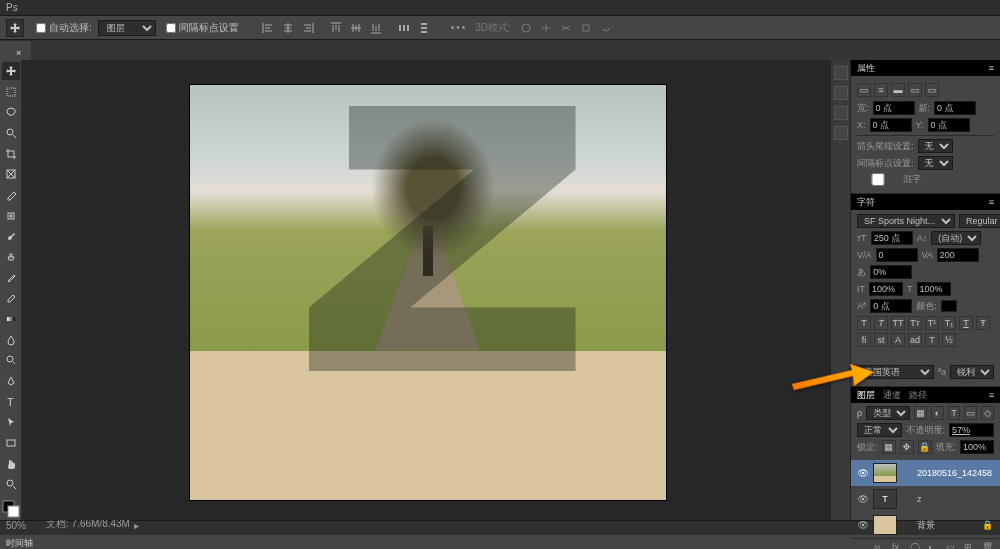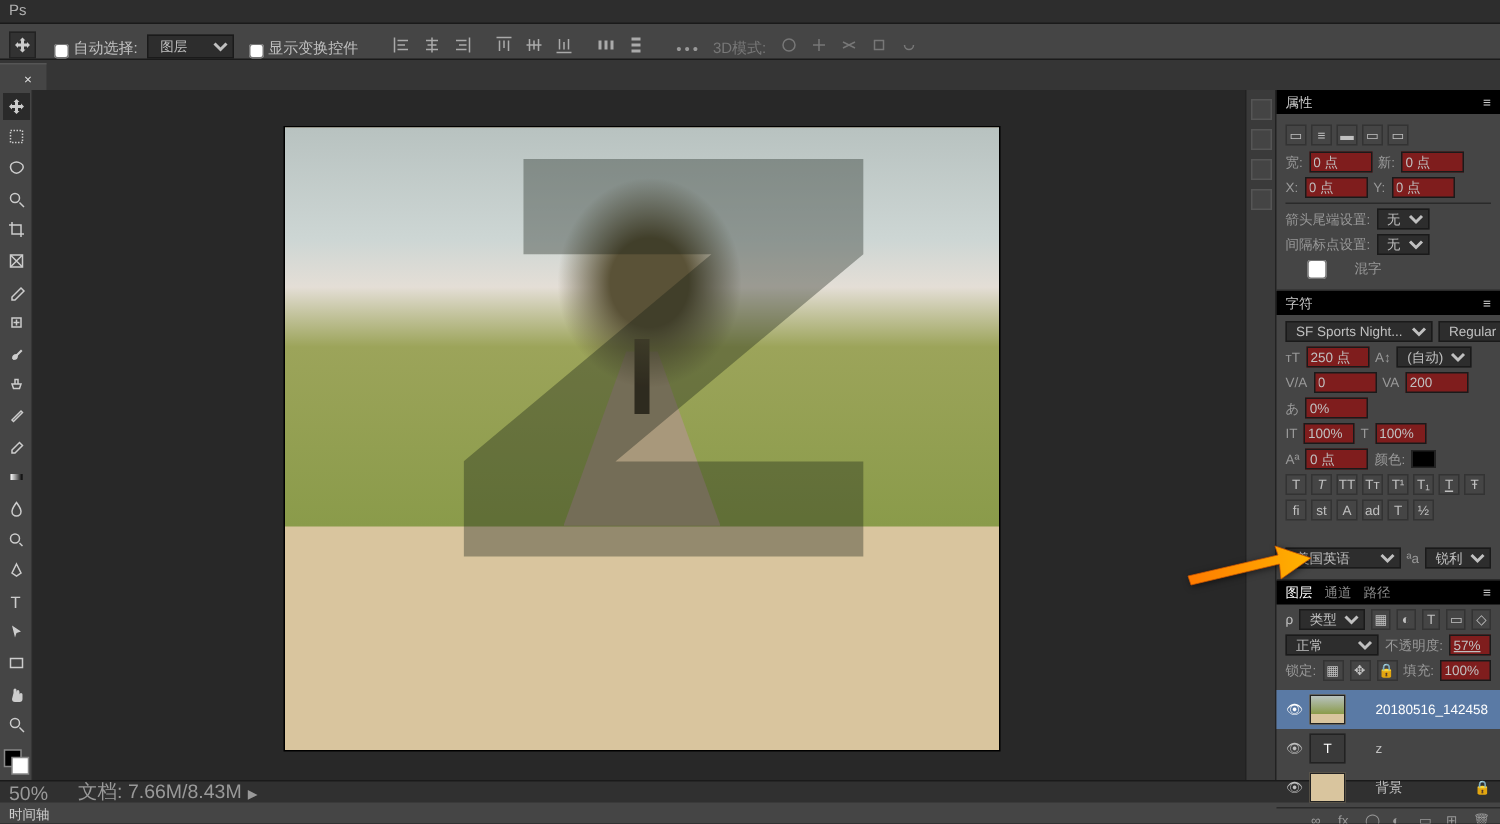--- a/index.html
+++ b/index.html
@@ -21,21 +21,21 @@
       align-items: center;
       padding: 0 6px;
       border-bottom: 1px solid #1a1a1a;
     }
     .menubar .menu-item { margin-right: 10px; font-size: 10px; color: #b0b0b0; }
     
     .optbar {
       height: 24px;
       background: #454545;
       display: flex;
-      align-items: flex-end;
+      align-items: center;
       padding: 0 6px;
       border-bottom: 1px solid #1a1a1a;
     }
     .optbar .tool-indicator {
       width: 18px; height: 18px; background: #323232;
       border: 1px solid #222; margin-right: 6px;
       display:flex;align-items:center;justify-content:center;
     }
     .optbar input[type=checkbox] { width: 10px; height:10px; margin:0 3px 0 6px; }
     .optbar .lbl { font-size:10px; margin-right:6px; }
@@ -112,21 +112,21 @@
     }
     .panel { border-bottom:1px solid #2a2a2a; }
     .panel-head {
       height:16px; background:#000000; display:flex;align-items:center;
       padding:0 6px; color:#ccc; justify-content:space-between;
     }
     .panel-body { padding:4px 6px; }
     .prop-row { display:flex; align-items:center; gap:4px; margin-bottom:3px; }
     .prop-row .key { color:#999; font-size:9px; }
     .prop-row input {
-      background:#7f1d1d; border:1px solid #1a1a1a; color:#c0c0c0;
+      background:#000000; border:1px solid #1a1a1a; color:#c0c0c0;
       width:42px; font-size:9px; padding:1px 2px;
     }
     .prop-row select {
       background:#2d2d2d; border:1px solid #1a1a1a; color:#c0c0c0;
       font-size:9px; padding:0 2px;
     }
     .hr { height:1px; background:#2a2a2a; margin:3px 0; }
     .chip {
       display:inline-block; width:16px;height:12px;border:1px solid #222;
       background:#000;
@@ -136,22 +136,22 @@
     .layers-body { padding:0; }
     .layer-opts { padding:3px 6px; }
     .layer { display:flex; align-items:center; gap:4px; padding:3px 6px; }
     .layer.selected { background:#5a7aa5; color:#fff; }
     .layer .eye { width:12px; text-align:center; }
     .layer .thumb { width:24px; height:20px; border:1px solid #222; background:#d9c59e; position:relative; overflow:hidden; }
     .layer .thumb.photo::before { content:""; position:absolute; inset:0; background:linear-gradient(#b8c2c0,#8a9b4a); height:65%; }
     .layer .name { font-size:9px;margin-left:16px; }
     
     .status {
-      height:15px; background:#303030; display:flex;align-items:center;
-      padding:4px 6px; font-size:13px; color:#999;
+      height:15px; background:#303030; display:flex;align-items:flex-end;
+      padding:4px 6px; font-size:10px; color:#999;
       border-top:1px solid #1a1a1a;
     }
     .status .sep { margin:0 10px; }
     .bottom-strip { height:14px; background:#454545; padding:2px 6px; font-size:9px; color:#ccc; }
     
     .arrow {
       position:absolute; left:790px; top:362px; width:85px; height:18px;
       pointer-events:none;
     }
     .arrow svg { filter:drop-shadow(1px 1px 2px rgba(0,0,0,0.5)); }
@@ -174,21 +174,21 @@
     <svg width="12" height="12" viewBox="0 0 12 12">
         <path d="M6 1l2 2h-1v2h2V4l2 2-2 2V7H7v2h1l-2 2-2-2h1V7H3v1L1 6l2-2v1h2V3H4z" fill="#ccc"></path>
       </svg>
   </div>
   <input type="checkbox" style="">
   <span class="lbl">自动选择:</span>
   <select class="opt-select">
     <option>图层</option>
   </select>
   <input type="checkbox" style="">
-  <span class="lbl">显示变换控件</span>
+  <span class="lbl">间隔标点设置</span>
 
   <div class="group" style="margin-left:14px">
     <div class="icon-btn">
         <svg width="12" height="12">
           <path d="M1 1v10M3 3h7M3 6h5M3 9h7" stroke="#aaa" fill="none"></path>
         </svg>
       </div>
     <div class="icon-btn">
         <svg width="12" height="12">
           <path d="M6 1v10M2 3h8M3 6h6M2 9h8" stroke="#aaa" fill="none"></path>
@@ -540,21 +540,21 @@
           <select><option>类型</option></select>
           <div class="tt">▦</div>
           <div class="tt">◐</div>
           <div class="tt">T</div>
           <div class="tt">▭</div>
           <div class="tt">◇</div>
         </div>
         <div class="prop-row">
           <select style="flex:1"><option>正常</option></select>
           <span class="key">不透明度:</span>
-          <input style="width: 28px; text-decoration: underline;" value="57%">
+          <input style="width: 45px; text-decoration: underline;" value="57%">
         </div>
         <div class="prop-row">
           <span class="key">锁定:</span>
           <div class="tt">▦</div>
           <div class="tt">✥</div>
           <div class="tt">🔒</div>
           <span class="key" style="margin-left:auto">填充:</span>
           <input style="width: 34px;" value="100%">
         </div>
       </div>

